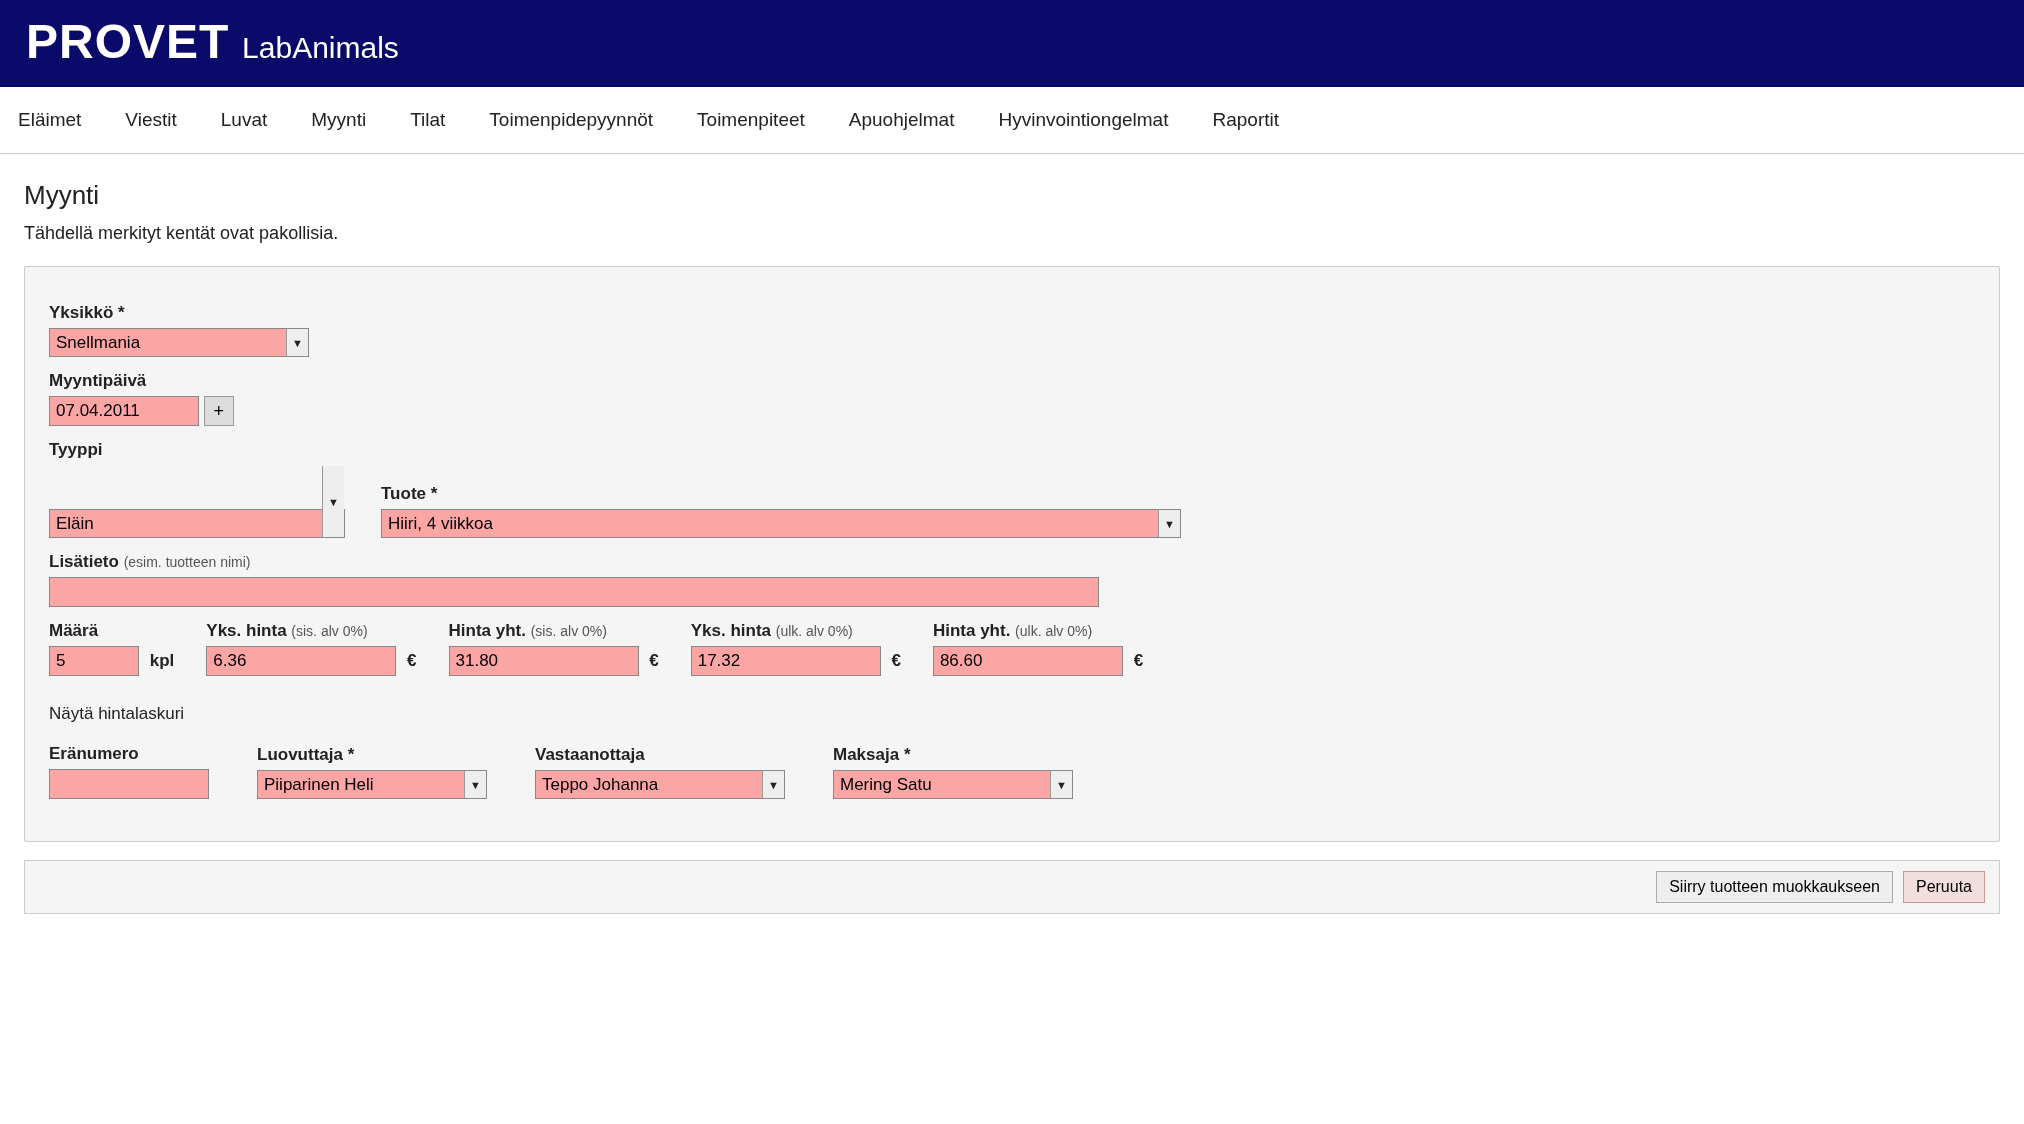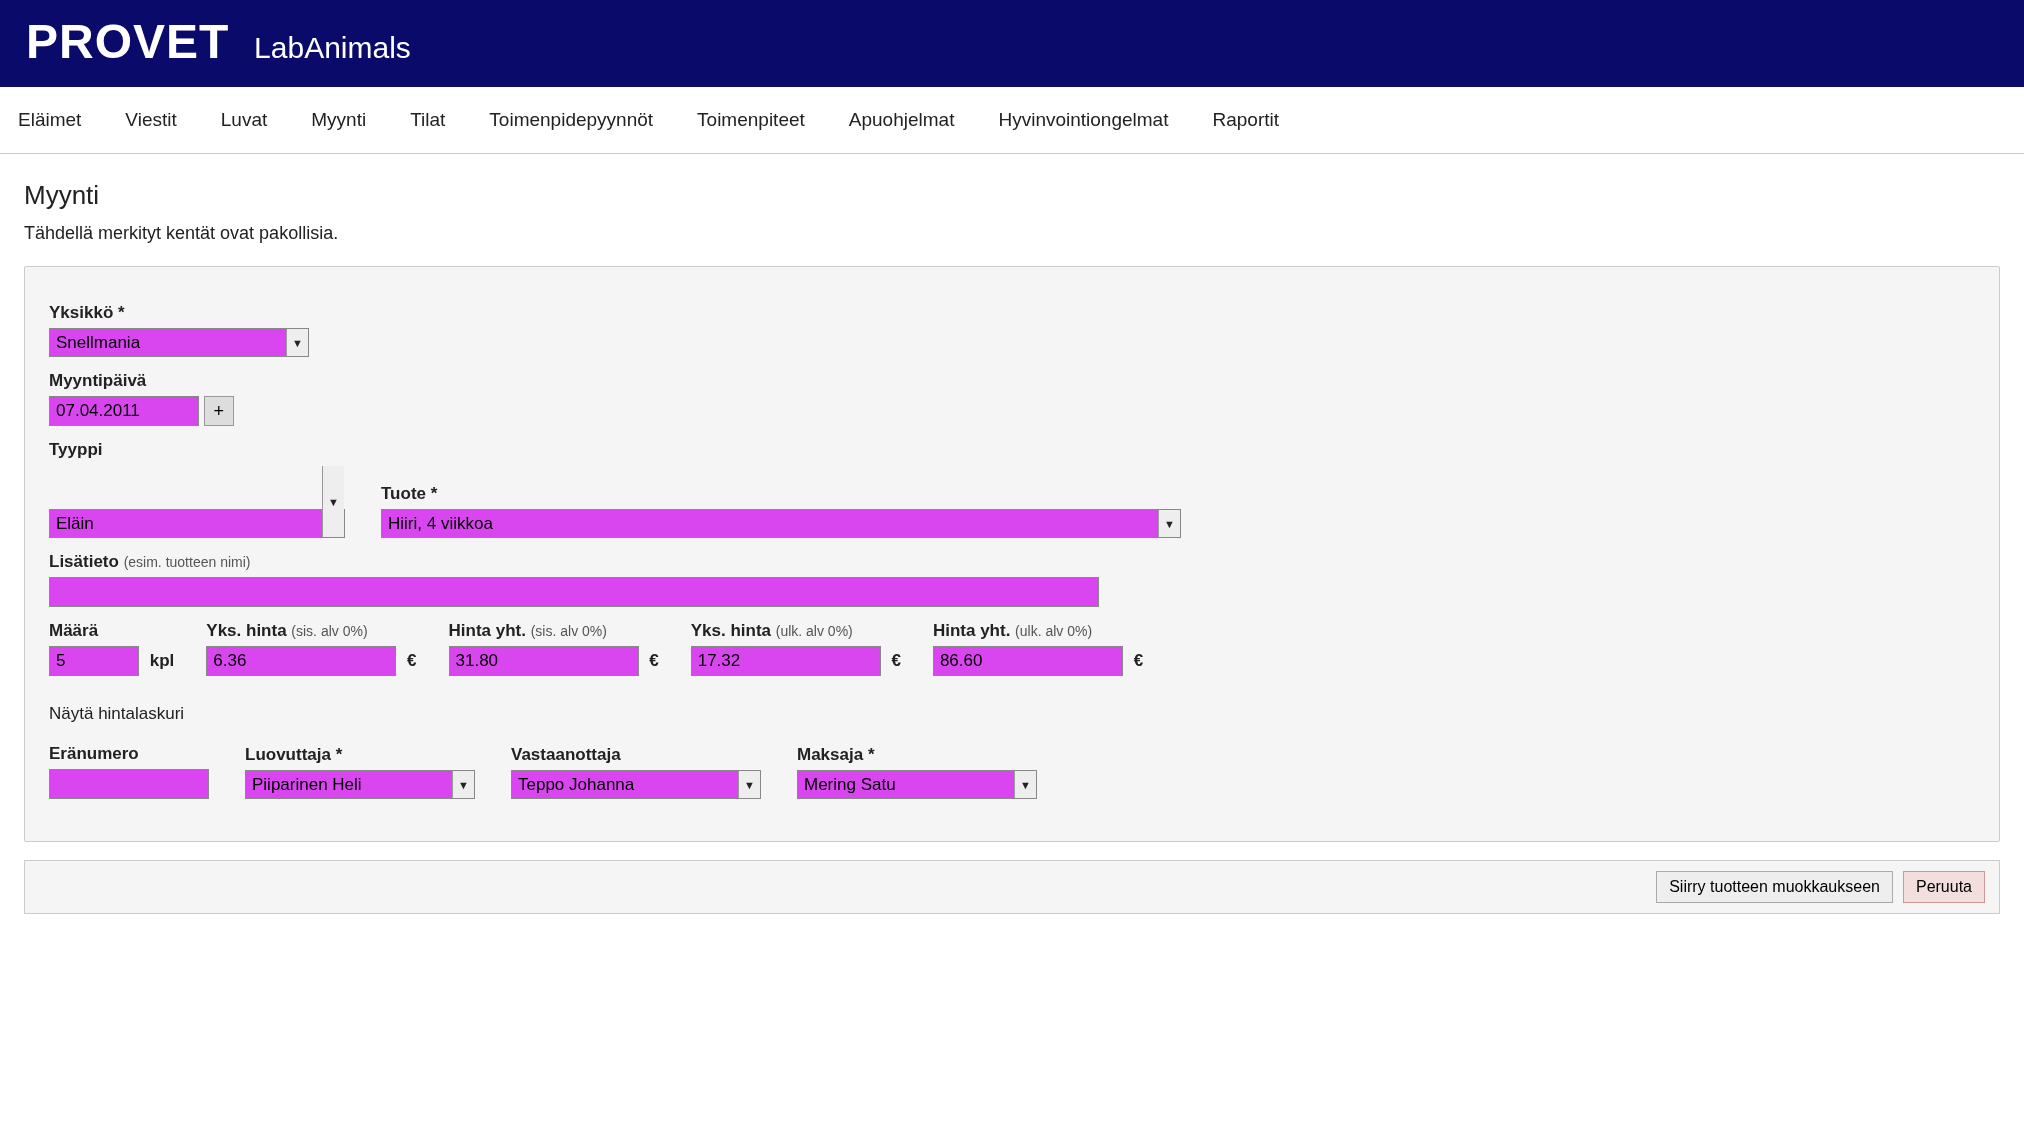--- a/index.html
+++ b/index.html
@@ -9,21 +9,21 @@
     font-size: 17px;
     color: #222;
     background: #fff;
   }
   .header {
     background: #0a0a6b;
     padding: 14px 26px 18px 26px;
     color: #fff;
   }
   .brand { font-size: 48px; font-weight: 900; letter-spacing: 1px; }
-  .subbrand { font-size: 30px; font-weight: 300; margin-left: 20px; text-align: center; }
+  .subbrand { font-size: 30px; font-weight: 300; margin-left: 8px; text-align: center; }
   .navbar {
     background: #fff;
     border-bottom: 1px solid #ccc;
     padding: 22px 18px;
     display: flex;
     gap: 44px;
     font-size: 19px;
   }
   .navbar span { cursor: pointer; }
   .content { padding: 20px 24px; }
@@ -36,21 +36,21 @@
     border-radius: 2px;
   }
   .field-label { font-weight: bold; font-size: 17px; margin-bottom: 5px; }
   .field-label .sub { font-weight: normal; color: #555; font-size: 14px; }
   .row { margin-bottom: 14px; }
   select, input[type="text"] {
     font-family: inherit;
     font-size: 17px;
     padding: 4px 6px;
     border: 1px solid #888;
-    background: #d946ef;
+    background: #fca5a5;
   }
   select { padding-right: 24px; }
   .sel { position: relative; display: inline-block; }
   .sel select { appearance: none; -webkit-appearance: none; }
   .sel .arrow {
     position: absolute; right: 1px; top: 1px; bottom: 1px;
     width: 22px; background: #eee; border-left: 1px solid #999;
     display: flex; align-items: center; justify-content: center;
     pointer-events: none; font-size: 11px;
   }
@@ -191,21 +191,21 @@
         </div>
         <div>
           <input type="text" style="width: 190px;" value="86.60">
           <span class="unit">€</span>
         </div>
       </div>
     </div>
 
     <a class="link">Näytä hintalaskuri</a>
 
-    <div class="row flex" style="gap:36px;">
+    <div class="row flex" style="gap:48px;">
       <div class="col">
         <div class="field-label">Eränumero</div>
         <input type="text" style="width: 160px;" value="">
       </div>
       <div class="col">
         <div class="field-label">Luovuttaja *</div>
         <span class="sel">
           <select style="width:230px;">
             <option>Piiparinen Heli</option>
           </select>

